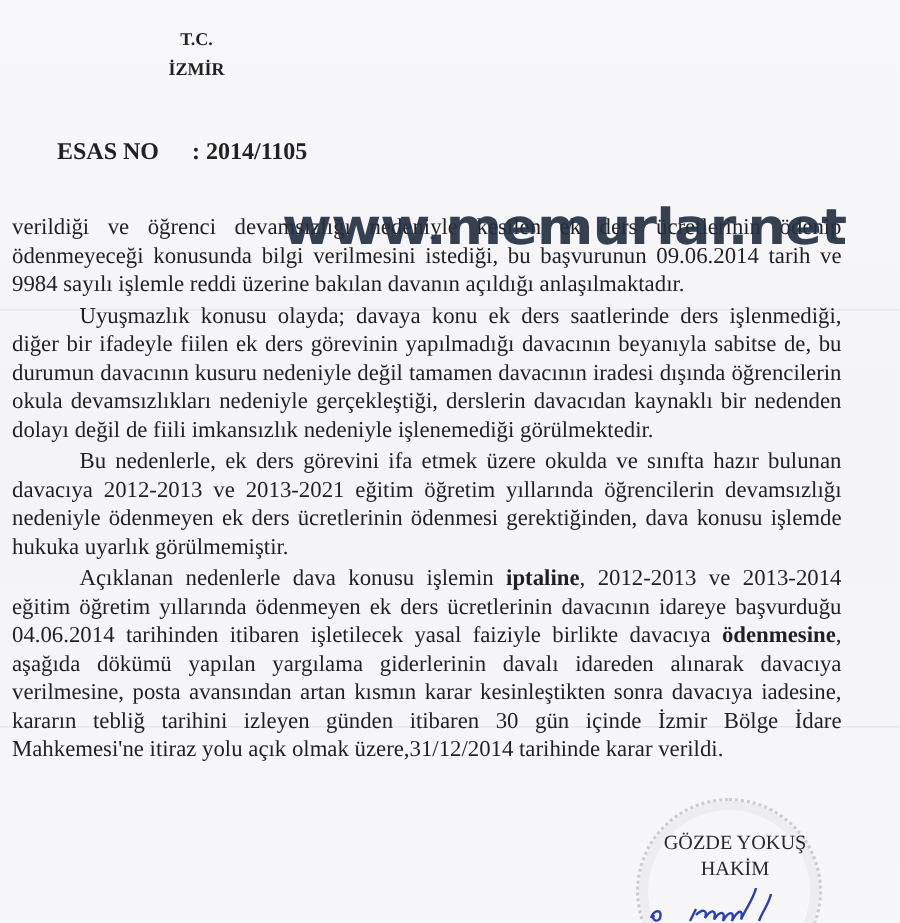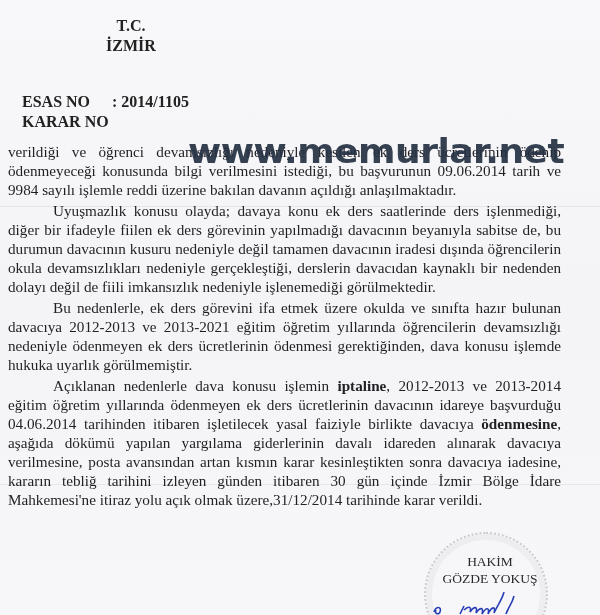--- a/index.html
+++ b/index.html
@@ -20,39 +20,39 @@
       inset: 0;
       background: linear-gradient(180deg, #f8f8fa 0%, #f4f4f7 50%, #f7f7fa 100%);
     }
     .header-block {
       position: absolute;
       left: 0;
       top: 16px;
       width: 260px;
       text-align: center;
       font-weight: bold;
-      font-size: 16px;
+      font-size: 12px;
       line-height: 20px;
       color: #222;
     }
     .header-block div { white-space: nowrap; }
     .header-block .l1 { padding-left: 2px; }
     .header-block .l2 { padding-left: 2px; }
     .header-block .l3 { padding-left: 14px; }
 
     .case-info {
       position: absolute;
       left: 22px;
       top: 92px;
       font-size: 16px;
       line-height: 20px;
       color: #222;
     }
     .case-row { display: flex; white-space: nowrap; }
-    .case-label { font-weight: bold; width: 90px; }
+    .case-label { font-weight: bold; width: 90px; margin-left: 16px; }
     .case-value { font-weight: bold; }
 
     .body-text {
       position: absolute;
       left: 8px;
       top: 142px;
       width: 553px;
       font-size: 15.2px;
       line-height: 19px;
       color: #1f1f24;
@@ -128,38 +128,37 @@
     <div class="l1">T.C.</div>
     <div class="l2">İZMİR</div>
   </div>
 
   <div class="case-info">
     <div class="case-row">
       <span class="case-label">ESAS NO</span>
       <span class="case-value">: 2014/1105</span>
     </div>
     <div class="case-row">
-      <span class="case-label">KARAR NO</span>
     </div>
   </div>
 
   <div class="body-text">
     <p class="para">verildiği ve öğrenci devamsızlığı nedeniyle kesilen ek ders ücretlerinin ödenip ödenmeyeceği konusunda bilgi verilmesini istediği, bu başvurunun 09.06.2014 tarih ve 9984 sayılı işlemle reddi üzerine bakılan davanın açıldığı anlaşılmaktadır.</p>
     <p class="para indent">Uyuşmazlık konusu olayda; davaya konu ek ders saatlerinde ders işlenmediği, diğer bir ifadeyle fiilen ek ders görevinin yapılmadığı davacının beyanıyla sabitse de, bu durumun davacının kusuru nedeniyle değil tamamen davacının iradesi dışında öğrencilerin okula devamsızlıkları nedeniyle gerçekleştiği, derslerin davacıdan kaynaklı bir nedenden dolayı değil de fiili imkansızlık nedeniyle işlenemediği görülmektedir.</p>
     <p class="para indent">Bu nedenlerle, ek ders görevini ifa etmek üzere okulda ve sınıfta hazır bulunan davacıya 2012-2013 ve 2013-2021  eğitim öğretim yıllarında öğrencilerin devamsızlığı nedeniyle ödenmeyen ek ders ücretlerinin ödenmesi gerektiğinden, dava konusu işlemde hukuka uyarlık görülmemiştir.</p>
     <p class="para indent"><span>Açıklanan nedenlerle dava konusu işlemin </span><b>iptaline</b><span>, 2012-2013 ve 2013-2014  eğitim öğretim yıllarında ödenmeyen ek ders ücretlerinin davacının idareye başvurduğu 04.06.2014 tarihinden itibaren işletilecek yasal faiziyle birlikte davacıya </span><b>ödenmesine</b><span>, aşağıda dökümü yapılan yargılama giderlerinin davalı idareden alınarak davacıya verilmesine, posta avansından artan kısmın karar kesinleştikten sonra davacıya iadesine,  kararın tebliğ tarihini izleyen günden itibaren 30 gün içinde İzmir Bölge İdare Mahkemesi'ne itiraz yolu açık olmak üzere,31/12/2014 tarihinde karar verildi.</span></p>
   </div>
 
   <div class="watermark">www.memurlar.net</div>
 
   <div class="stamp"></div>
 
   <div class="signature-block">
+    <div>GÖZDE YOKUŞ</div>
     <div>HAKİM</div>
-    <div>GÖZDE YOKUŞ</div>
   </div>
 
   <svg class="signature-scribble" viewBox="0 0 120 24">
     <path d="M4 20 C6 14, 12 14, 10 20 C9 23, 4 22, 6 18" fill="none" stroke="#2a3fb5" stroke-width="1.6"></path>
     <path d="M30 22 L34 14 M34 18 C38 14, 42 14, 40 20 C44 14, 48 14, 46 21 C50 15, 54 15, 52 22 C56 15, 60 15, 58 22 C62 14, 66 14, 64 21 C68 12, 72 8, 74 0" fill="none" stroke="#2a3fb5" stroke-width="1.6"></path>
     <path d="M76 22 C78 16, 82 12, 84 4" fill="none" stroke="#2a3fb5" stroke-width="1.6"></path>
   </svg>
 
 </div>
 

